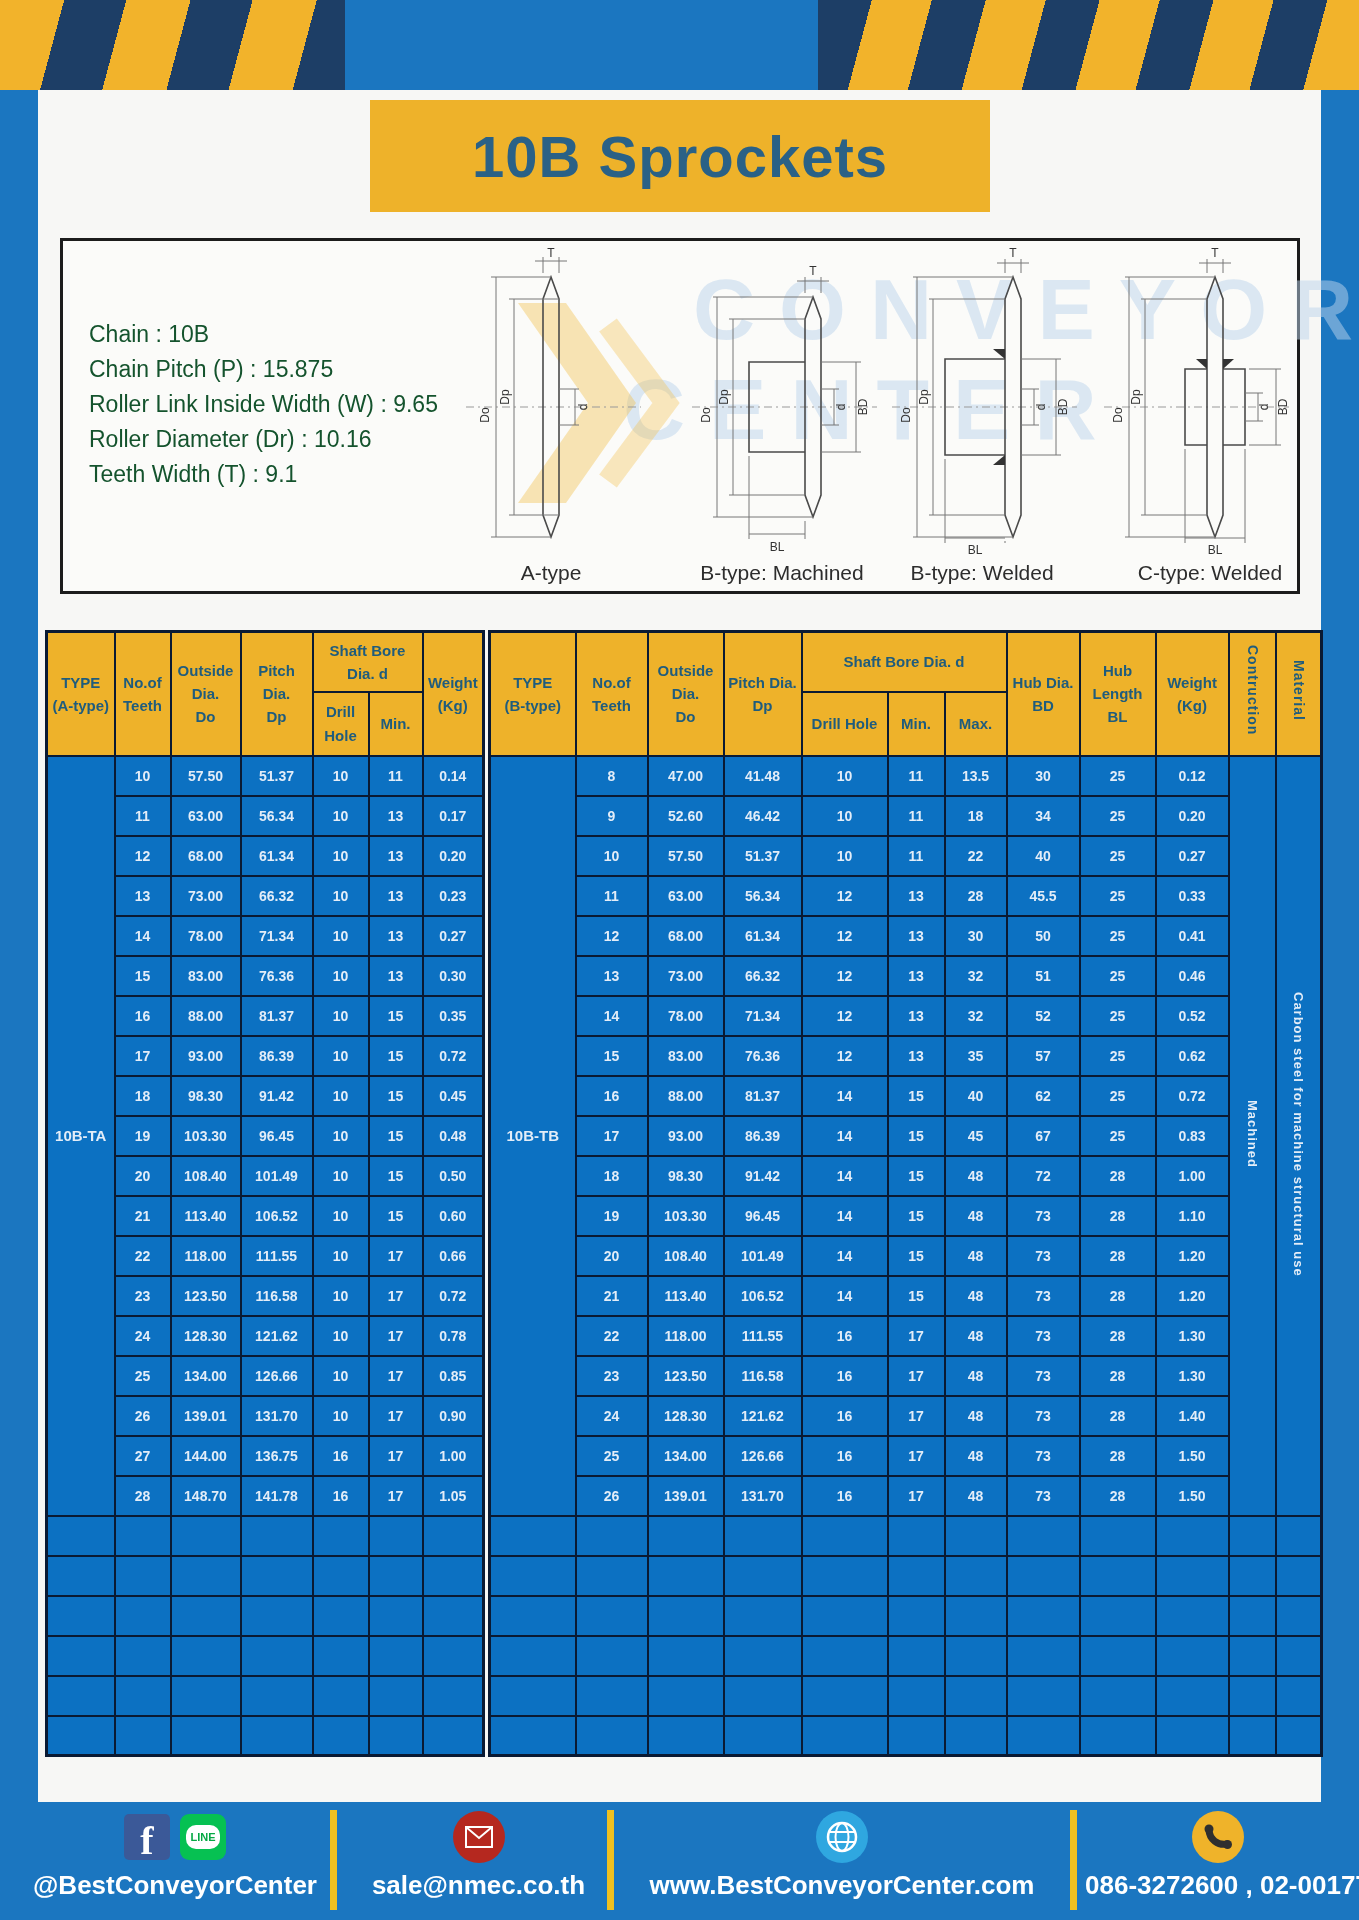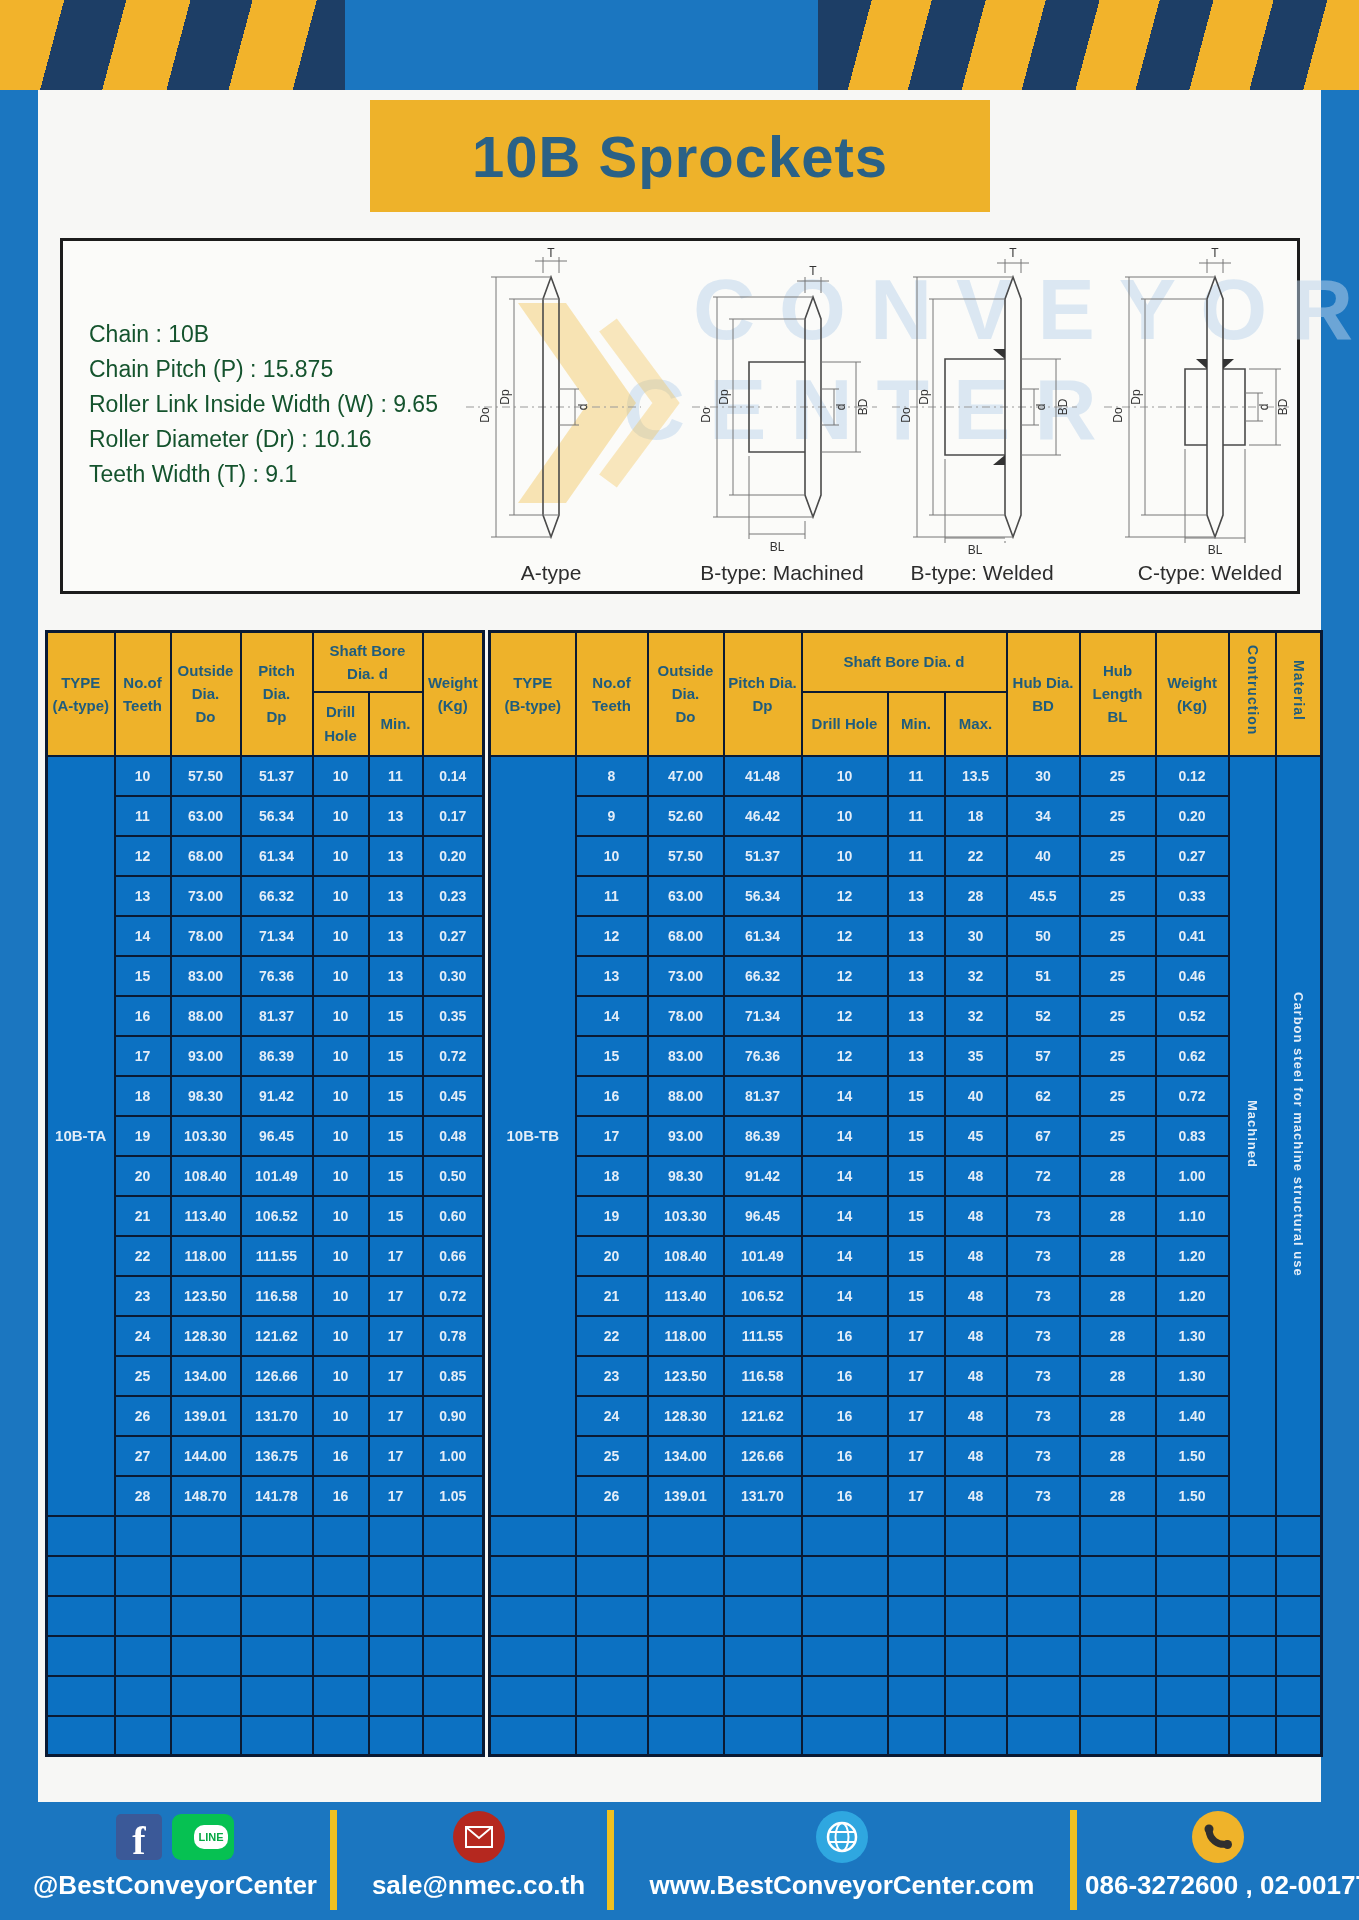--- a/index.html
+++ b/index.html
@@ -52,21 +52,21 @@
   tr.h1 th{height:60px;}
   tr.h2 th{height:64px;}
   
   .footer{position:absolute;top:1802px;left:0;width:1359px;height:118px;background:#1b76c0;}
   .fdiv{position:absolute;top:8px;width:7px;height:100px;background:#f0c020;}
   .fsec{position:absolute;top:6px;text-align:center;}
   .ficons{height:58px;display:flex;align-items:center;justify-content:center;gap:10px;}
   .flabel{margin-top:4px;font-size:26px;font-weight:bold;color:#ffffff;white-space:nowrap;text-align:center;}
   .fb-icon{width:46px;height:46px;background:#3b5998;border-radius:5px;display:flex;align-items:flex-end;justify-content:center;}
   .fb-icon span{color:#fff;font-size:40px;font-weight:bold;font-family:"Liberation Serif",serif;line-height:0.95;}
-  .line-icon{width:46px;height:46px;background:#06c152;border-radius:9px;display:flex;align-items:center;justify-content:center;padding-left:16px;}
+  .line-icon{width:46px;height:46px;background:#06c152;border-radius:9px;display:flex;align-items:center;justify-content:center;}
   .line-bubble{width:34px;height:24px;background:#fff;border-radius:10px;display:flex;align-items:center;justify-content:center;
     font-size:11px;font-weight:bold;color:#06a844;}
   .circle-icon{width:52px;height:52px;border-radius:50%;display:flex;align-items:center;justify-content:center;}
   .mail-bg{background:#b5281f;}
   .globe-bg{background:#2fa7e0;}
   .phone-bg{background:#efb32a;}
 </style>
 </head>
 <body>
 

